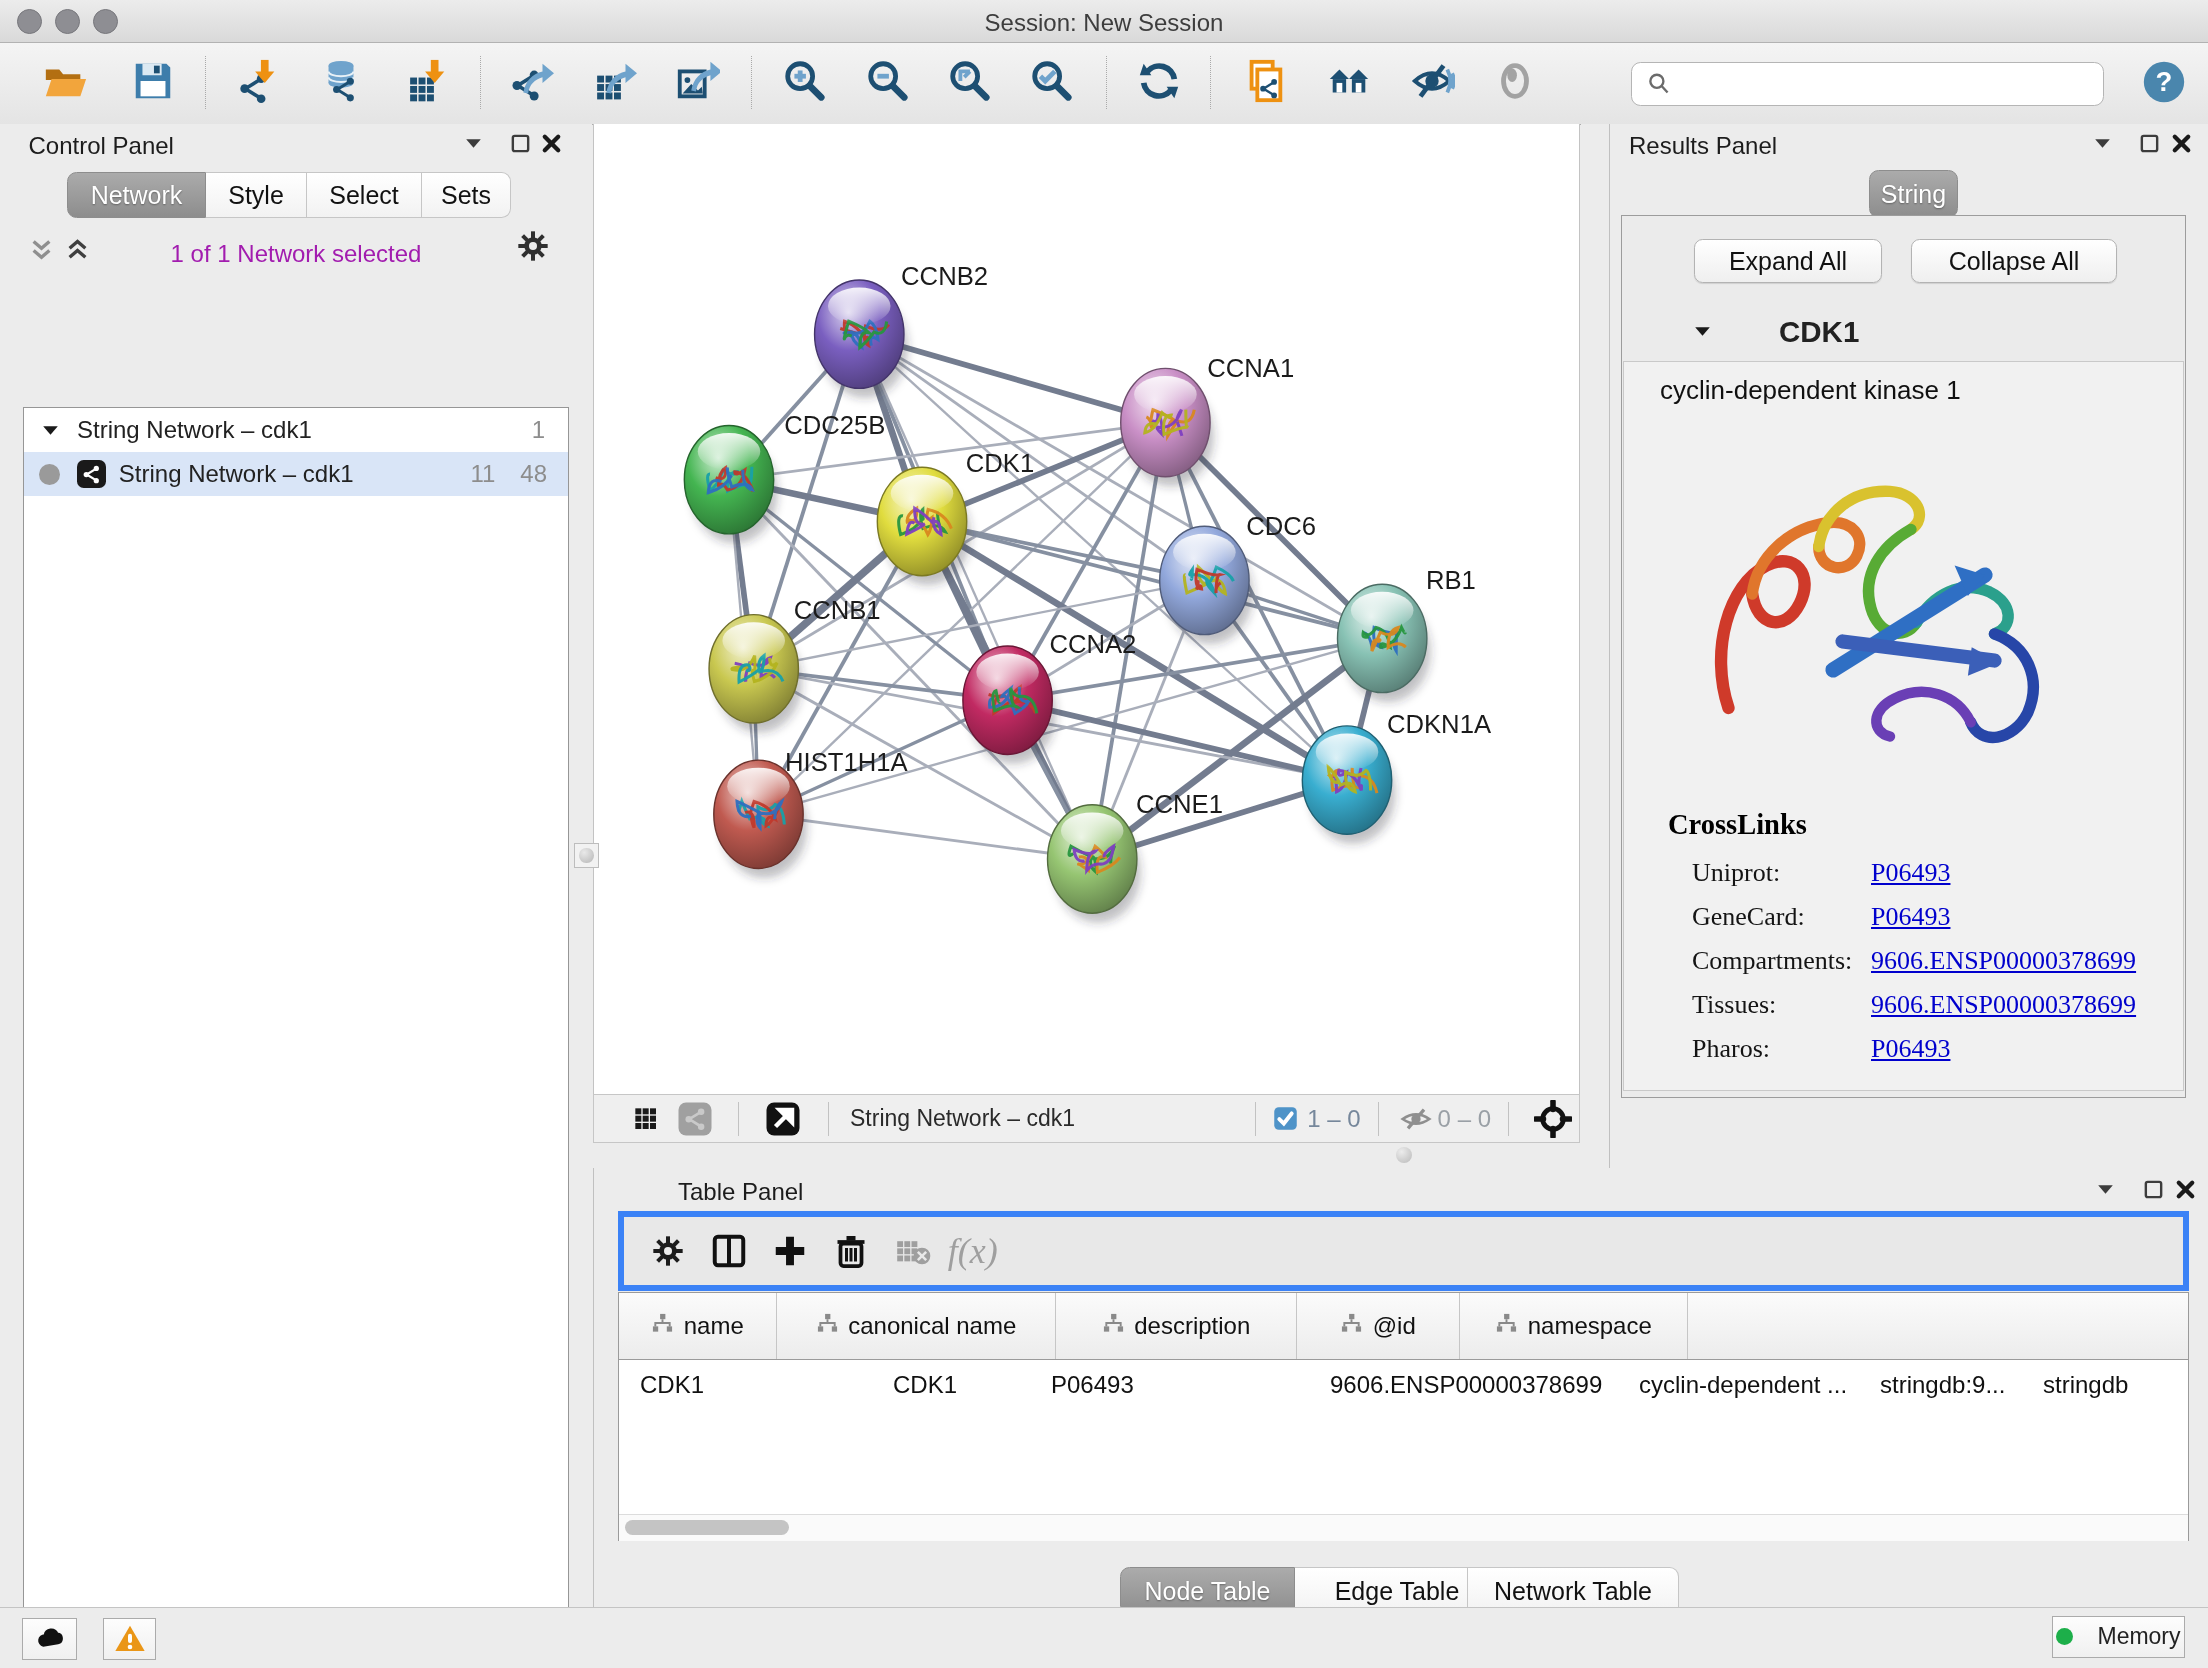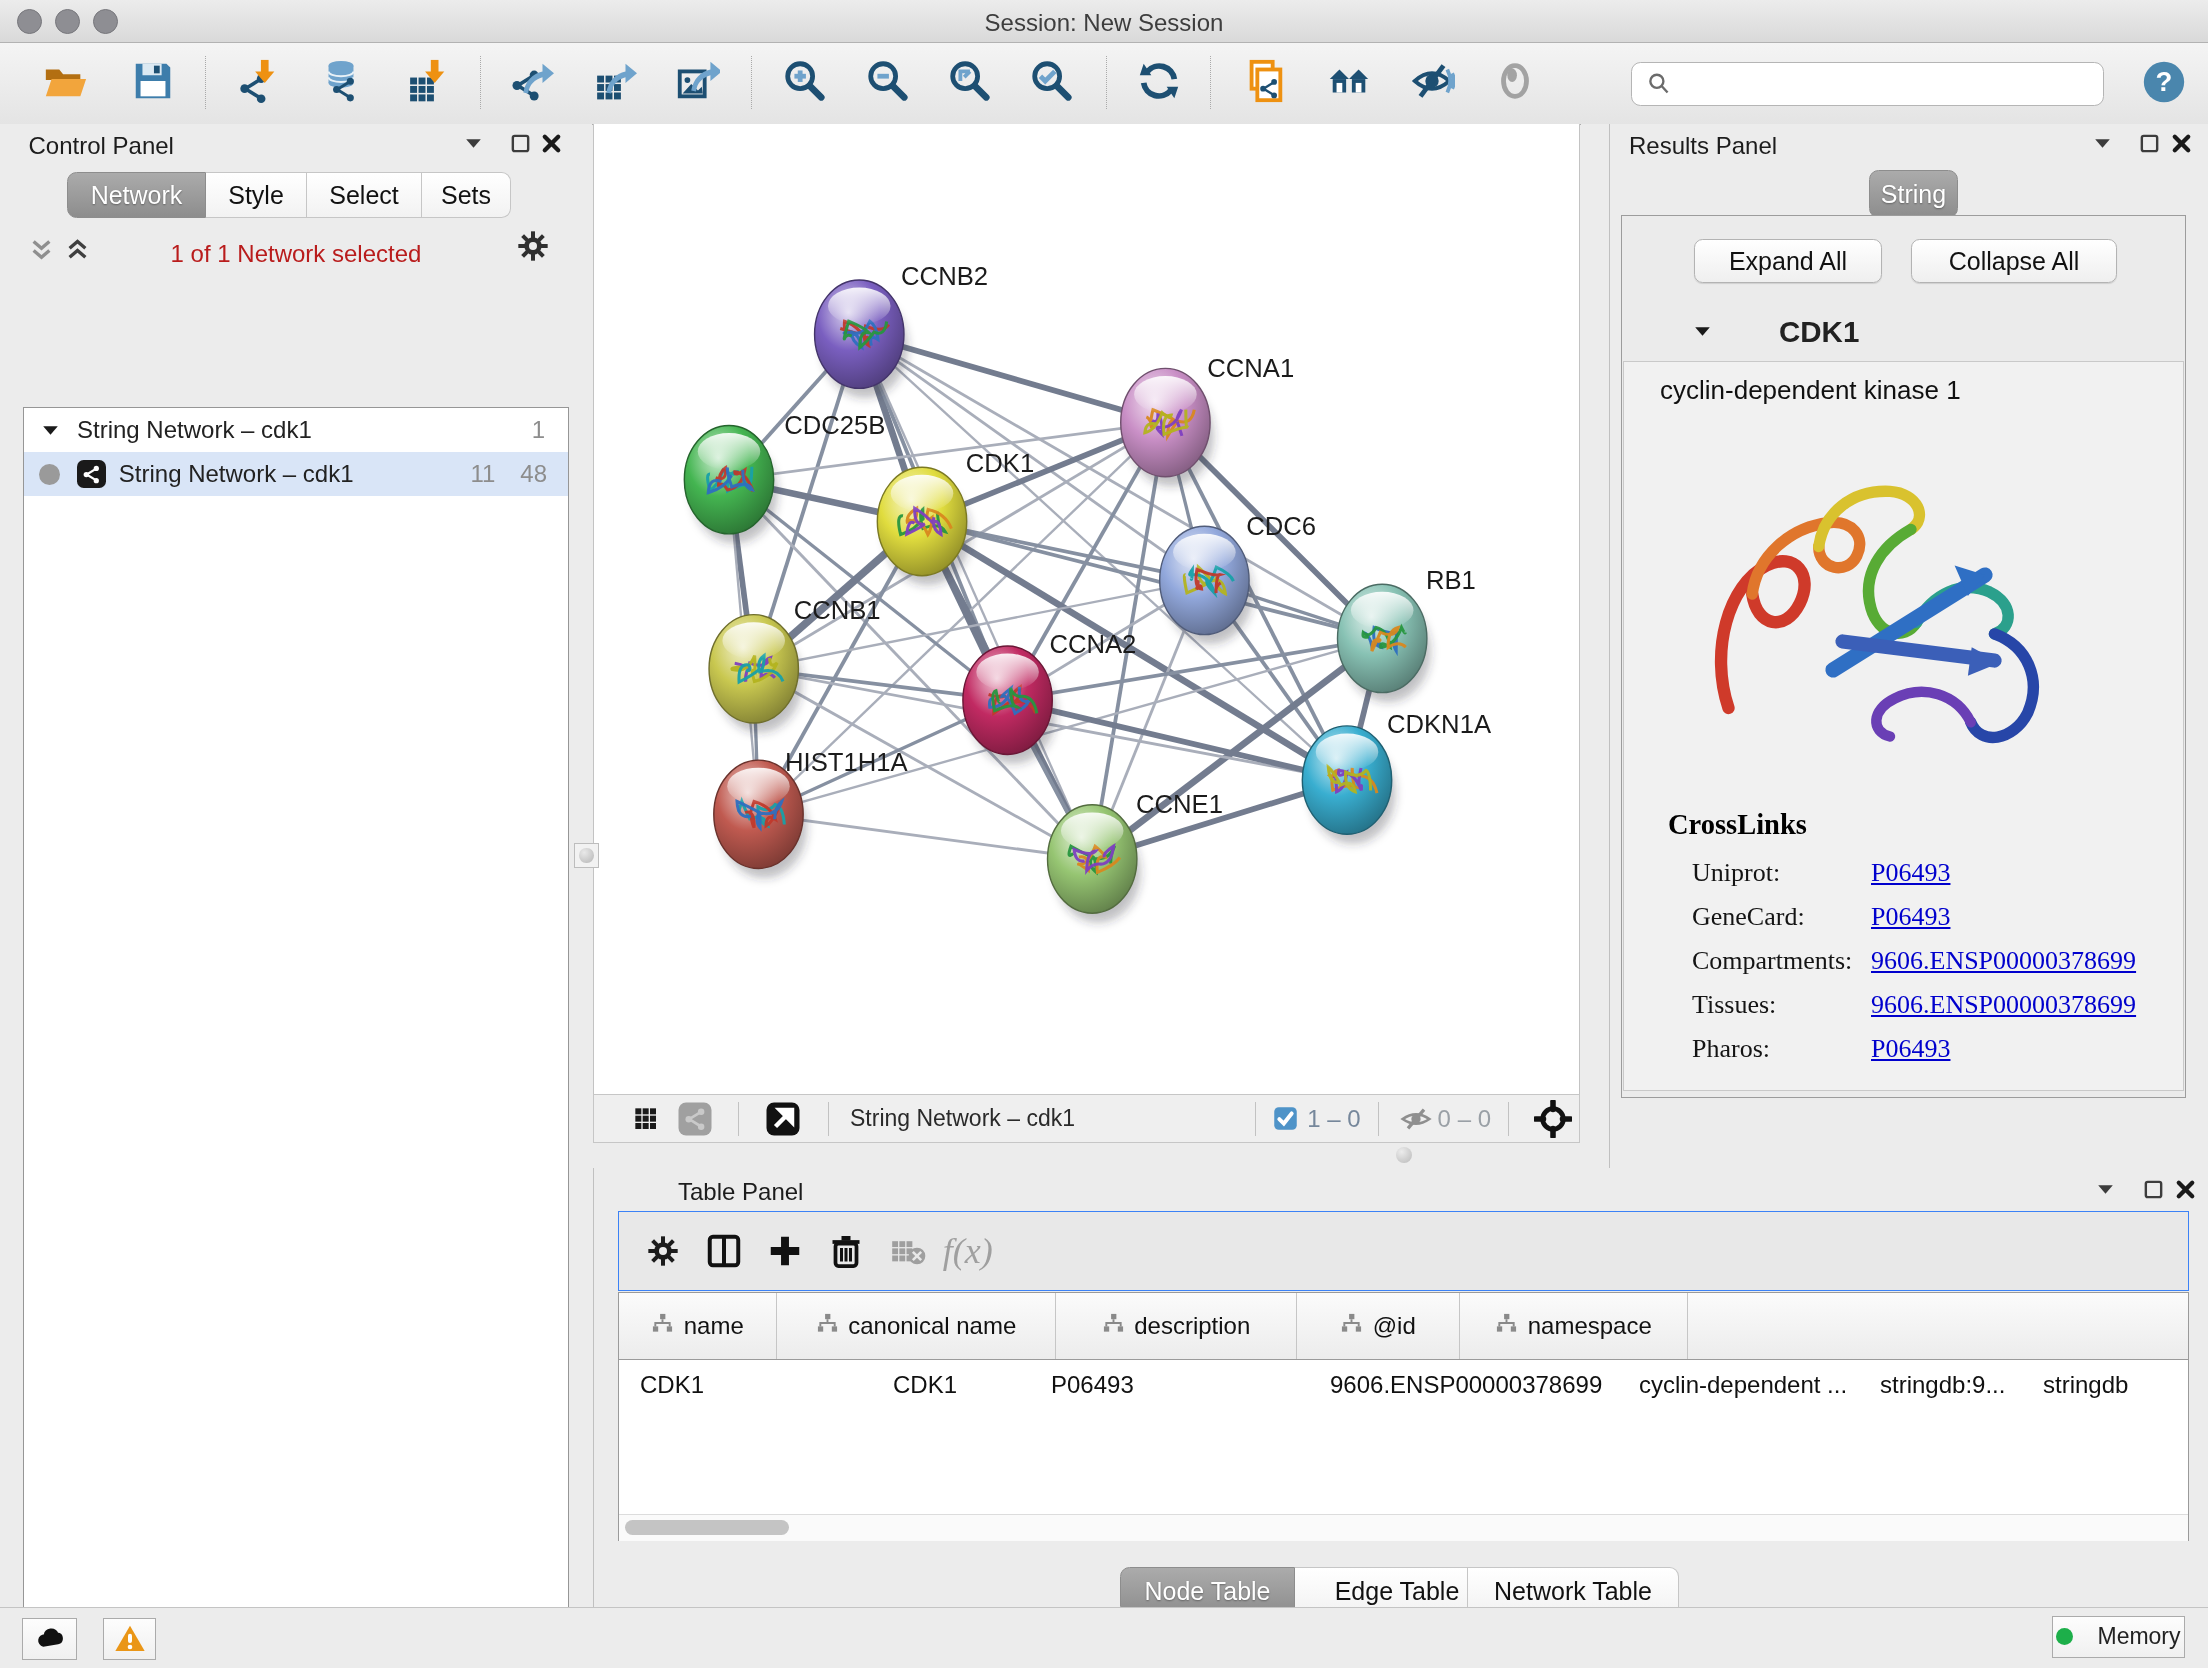--- a/index.html
+++ b/index.html
@@ -58,21 +58,21 @@
   .res-box{left:1621px;top:215px;width:565px;height:883px;background:#ebebeb;border:1px solid #9c9c9c;box-sizing:border-box;}
   .btn{background:linear-gradient(#ffffff,#efefef);border:1px solid #b3b3b3;border-radius:8.6px;
     display:flex;align-items:center;justify-content:center;font-size:25px;color:#111;box-shadow:0 1px 1px rgba(0,0,0,.12);}
   .sec-head{left:1623px;top:302px;width:561px;height:59px;background:#ebebeb;border-bottom:1px solid #c2c2c2;display:flex;align-items:center;}
   .sec-body{left:1623px;top:361px;width:561px;height:730px;background:#f1f1f1;border:1px solid #c9c9c9;box-sizing:border-box;}
   .serif{font-family:"Liberation Serif",serif;}
   .xl-label{font-size:26px;color:#141414;}
   .xl-link{font-size:26px;color:#0000cd;text-decoration:underline;}
   
   .tablep{left:593px;top:1168px;width:1615px;height:439px;background:#ececec;border-left:1px solid #c0c0c0;box-sizing:border-box;}
-  .tp-toolbar{left:618px;top:1211px;width:1571px;height:80px;background:#e8e8e8;border:1px solid #3b82f6;box-sizing:border-box;display:flex;align-items:center;}
+  .tp-toolbar{left:618px;top:1211px;width:1571px;height:80px;background:#e8e8e8;border:6px solid #3b82f6;box-sizing:border-box;display:flex;align-items:center;}
   .tpbtn{width:61px;height:61px;display:flex;align-items:center;justify-content:center;}
   .fx{font-family:"Liberation Serif",serif;font-style:italic;font-size:36px;color:#9f9f9f;}
   .grid-table{left:618px;top:1292px;width:1571px;height:249px;background:#fff;border:1px solid #9a9a9a;box-sizing:border-box;overflow:hidden;}
   .thead{display:flex;height:67px;background:linear-gradient(#fbfbfb,#ececec);border-bottom:1.9px solid #9a9a9a;box-sizing:border-box;}
   .th{display:flex;align-items:center;justify-content:center;gap:9.5px;font-size:24px;color:#111;
     border-right:1px solid #c6c6c6;box-sizing:border-box;overflow:hidden;white-space:nowrap;flex:none;}
   .trow{display:flex;height:49px;}
   .td{display:flex;align-items:center;padding-left:21px;font-size:24px;color:#111;box-sizing:border-box;overflow:hidden;white-space:nowrap;flex:none;}
   .hscroll{left:619px;top:1514px;width:1569px;height:26px;background:#fafafa;border-top:1px solid #dcdcdc;}
   .hthumb{left:5.7px;top:4.8px;width:164px;height:15px;border-radius:7.6px;background:#c4c4c4;}
@@ -334,21 +334,21 @@
       </svg>
     </div>
   <div class="abs phicon" style="left:61px;top:112px" id="chev-uu">
       <svg width="27" height="27" viewBox="0 0 48 48" xmlns="http://www.w3.org/2000/svg">
         <g fill="none" stroke="#3f3f3f" stroke-width="6">
           <polyline points="10,20 24,8 38,20"></polyline>
           <polyline points="10,36 24,24 38,36"></polyline>
         </g>
       </svg>
     </div>
-  <div class="abs" style="left:0;top:116px;width:592px;text-align:center;font-size:24px;color:#b91c1c">1 of 1 Network selected</div>
+  <div class="abs" style="left:0;top:116px;width:592px;text-align:center;font-size:24px;color:#a21caf">1 of 1 Network selected</div>
   <div class="abs phicon" style="left:517px;top:108px" id="cp-gear">
       <svg width="32" height="32" viewBox="0 0 48 48" xmlns="http://www.w3.org/2000/svg">
         <rect x="21" y="2" width="6" height="10" fill="#2f2f2f" transform="rotate(0 24 24)"></rect>
         <rect x="21" y="2" width="6" height="10" fill="#2f2f2f" transform="rotate(45 24 24)"></rect>
         <rect x="21" y="2" width="6" height="10" fill="#2f2f2f" transform="rotate(90 24 24)"></rect>
         <rect x="21" y="2" width="6" height="10" fill="#2f2f2f" transform="rotate(135 24 24)"></rect>
         <rect x="21" y="2" width="6" height="10" fill="#2f2f2f" transform="rotate(180 24 24)"></rect>
         <rect x="21" y="2" width="6" height="10" fill="#2f2f2f" transform="rotate(225 24 24)"></rect>
         <rect x="21" y="2" width="6" height="10" fill="#2f2f2f" transform="rotate(270 24 24)"></rect>
         <rect x="21" y="2" width="6" height="10" fill="#2f2f2f" transform="rotate(315 24 24)"></rect>

